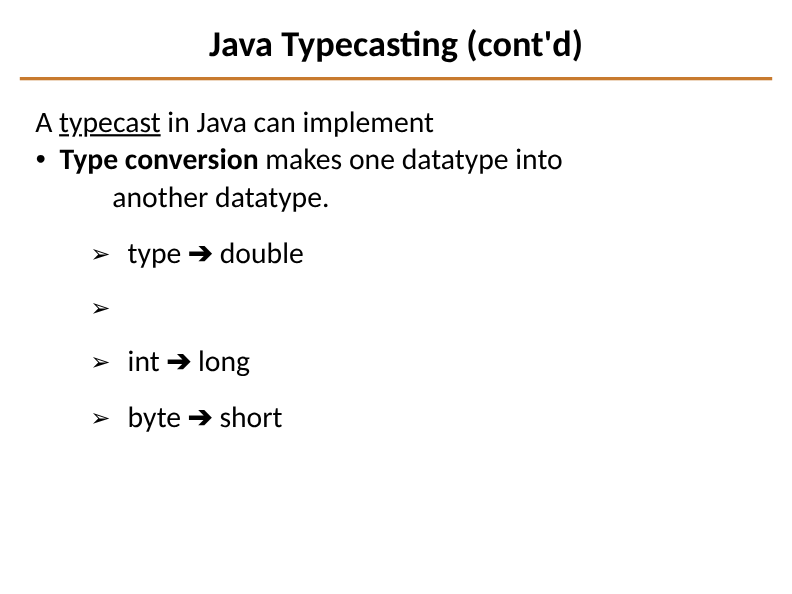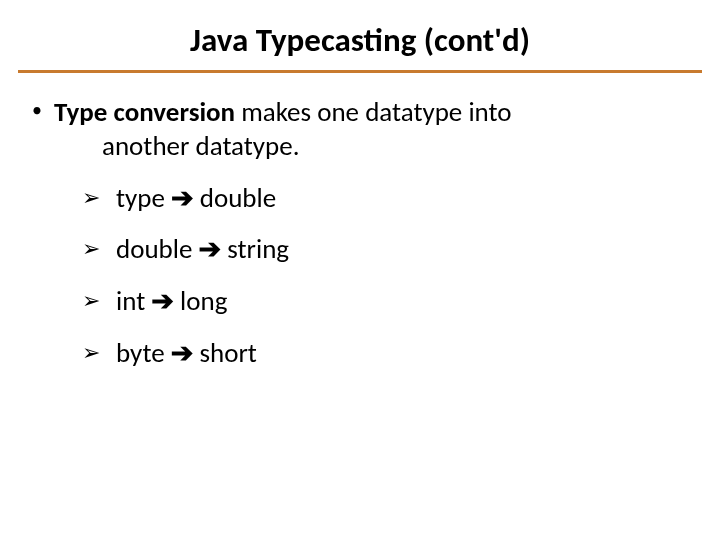--- a/index.html
+++ b/index.html
@@ -73,38 +73,40 @@
 <div class="title-block">
   <h1 class="title">
     <span class="title-bold">Java Typecasting</span><span class="title-normal"> (cont'd)</span>
   </h1>
 </div>
 
 <hr class="hr">
 
 <div class="content">
 
+  <div class="line1">
+    <span>A </span><span class="underline">typecast</span><span> in Java can implement</span>
+  </div>
 
   <div class="bullet-row">
     <div class="bullet-dot">•</div>
     <div class="bullet-text">
       <span class="bold">Type conversion</span><span> makes one datatype into</span>
     </div>
   </div>
   <div class="bullet-indent">another datatype.</div>
 
   <div class="arrow-list">
 
   <div class="arrow-row">
         <div class="arrow-marker">➢</div>
         <div><span> type </span><span class="thick-arrow">➔</span><span> double</span></div>
       </div>
       <div class="arrow-row">
         <div class="arrow-marker">➢</div>
-        <div><span> double </span><span class="thick-arrow">➔</span><span> string</span></div>
       </div>
       <div class="arrow-row">
         <div class="arrow-marker">➢</div>
         <div><span>  int </span><span class="thick-arrow">➔</span><span> long</span></div>
       </div>
       <div class="arrow-row">
         <div class="arrow-marker">➢</div>
         <div><span> byte </span><span class="thick-arrow">➔</span><span> short</span></div>
       </div>
     </div>

